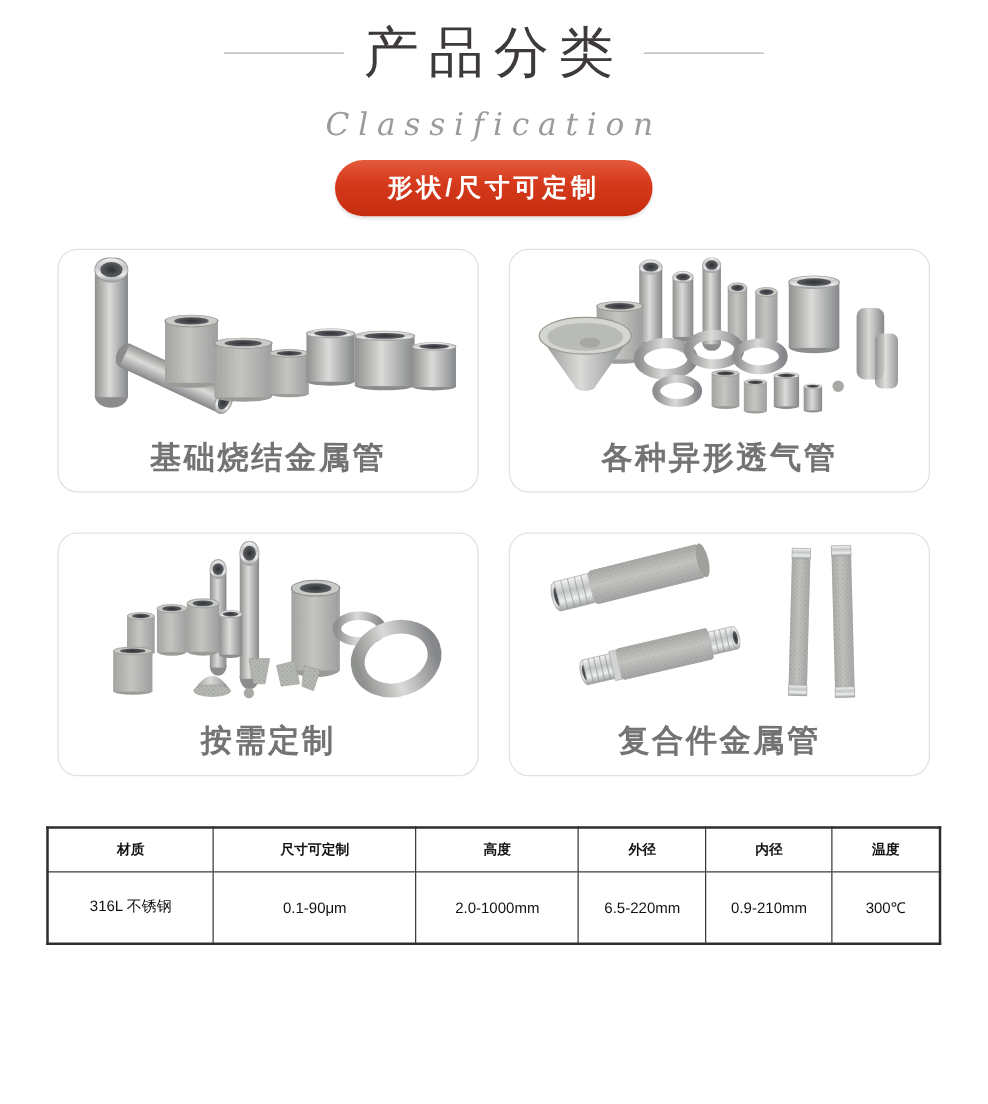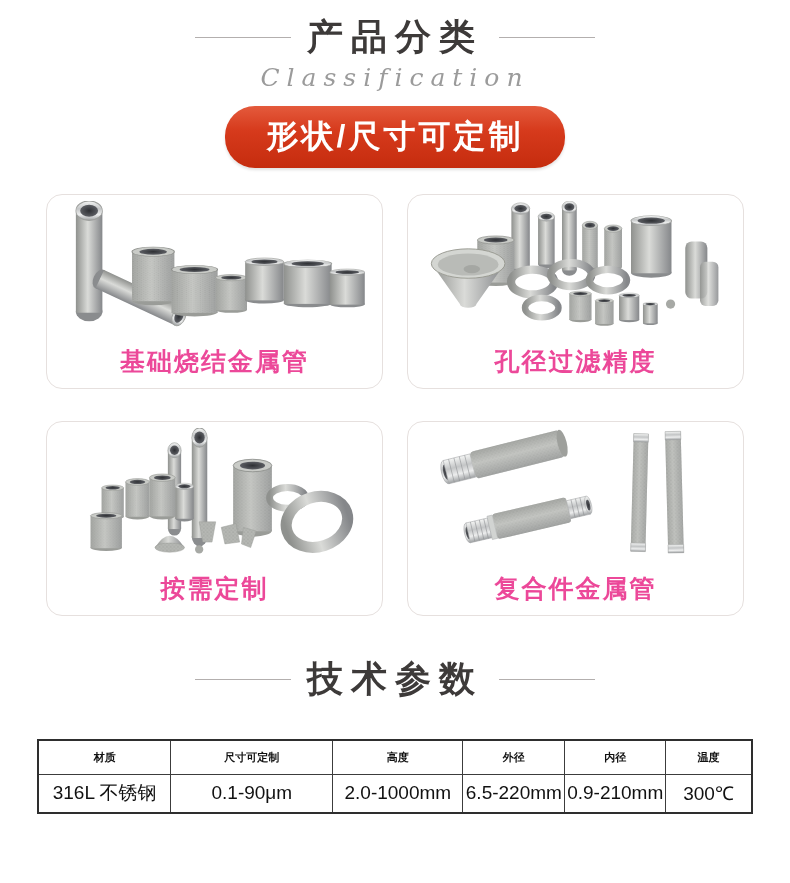--- a/index.html
+++ b/index.html
@@ -6,58 +6,58 @@
   html,body { background:#ffffff; }
   body {
     width:790px; height:883px; overflow:hidden;
     font-family:"Liberation Sans", sans-serif;
     color:#3d3a39;
   }
   .section-head { margin-top:14px; text-align:center; }
   .head-row { display:flex; align-items:center; justify-content:center; gap:16px; }
   .head-line { width:96px; height:1px; background:#b3afae; }
   .head-title {
-    font-size:36px; font-weight:700; letter-spacing:8px; color:#3d3a39;
+    font-size:44px; font-weight:400; letter-spacing:8px; color:#3d3a39;
     line-height:1.3; white-space:nowrap;
   }
   .head-sub {
-    margin-top:2px;
+    margin-top:14px;
     font-family:"DejaVu Serif", serif; font-style:italic;
     font-size:25px; letter-spacing:7px; color:#9b9b9b;
   }
   .badge {
     margin:14px auto 0; width:fit-content;
     padding:9px 42px;
     background:linear-gradient(180deg,#e45a3c 0%,#d63a1c 40%,#c52c0e 100%);
     border-radius:30px;
-    color:#ffffff; font-size:32px; font-weight:700; letter-spacing:3px;
+    color:#ffffff; font-size:20px; font-weight:700; letter-spacing:3px;
     box-shadow:0 2px 3px rgba(0,0,0,0.12);
   }
   .grid {
     margin:26px 46px 0; display:grid;
     grid-template-columns:1fr 1fr; gap:32px 24px;
   }
   .panel {
     height:195px; border:1px solid #e6e0de; border-radius:16px;
     background:#fff; overflow:hidden;
     display:flex; flex-direction:column; align-items:center;
     padding-top:6px;
   }
   .scene { width:96%; height:138px; flex:0 0 auto; }
   .caption {
     margin-top:2px; font-size:25px; font-weight:700; letter-spacing:2px;
-    color:#ec4899; line-height:1.6; text-align:left;
+    color:#737373; line-height:1.6; text-align:left;
   }
   .params { margin-top:40px; }
   .table-wrap { margin:36px 37px 0; }
   table { width:100%; border-collapse:collapse; table-layout:fixed; }
   table, th, td { border:1px solid #3c3c3c; }
   table { border:2px solid #2e2e2e; }
   th { height:35px; font-size:11px; font-weight:700; color:#111; text-align:center; }
-  td { height:38px; font-size:19px; color:#111; text-align:center; }
+  td { height:58px; font-size:12px; color:#111; text-align:center; }
 </style>
 </head>
 <body>
 
 <svg width="0" height="0" style="position:absolute" aria-hidden="true">
   <defs>
     <linearGradient id="gBody" x1="0" y1="0" x2="1" y2="0">
       <stop offset="0" stop-color="#8f918e"></stop>
         <stop offset="0.45" stop-color="#dadbd8"></stop>
         <stop offset="1" stop-color="#85878a"></stop>
@@ -155,21 +155,21 @@
       <use href="#tubeP" transform="translate(158,98) scale(0.6,0.34)"></use>
       <use href="#tubeP" transform="translate(186,106) scale(0.5,0.3)"></use>
       <use href="#tubeS" transform="translate(212,100) scale(0.55,0.32)"></use>
       <use href="#tubeS" transform="translate(238,110) scale(0.4,0.25)"></use>
       <g>
         <rect x="284" y="44" width="24" height="62" rx="7" fill="url(#gBody)"></rect>
         <rect x="300" y="66" width="20" height="48" rx="6" fill="url(#gBody)" opacity="0.85"></rect>
       </g>
       <circle cx="268" cy="112" r="5" fill="#a7a9a5"></circle>
     </svg>
-    <div class="caption">孔径过滤精度</div>
+    <div class="caption">各种异形透气管</div>
   </div>
 
   <div class="panel">
     <svg class="scene" viewBox="0 0 330 150">
       <use href="#tubeS" transform="translate(140,0) scale(0.42,1.3)"></use>
       <use href="#tubeS" transform="translate(114,16) scale(0.36,1.02)"></use>
       <use href="#tubeP" transform="translate(185,34) scale(1.05,0.85)"></use>
       <use href="#tubeP" transform="translate(42,62) scale(0.6,0.38)"></use>
       <use href="#tubeP" transform="translate(68,55) scale(0.65,0.45)"></use>
       <use href="#tubeP" transform="translate(94,50) scale(0.7,0.5)"></use>
@@ -228,25 +228,20 @@
         <rect x="0" y="0" width="17" height="132" fill="url(#gBody)" opacity="0.3"></rect>
         <rect x="0" y="0" width="17" height="9" fill="url(#gShine)" stroke="#9fa1a3" stroke-width="0.5"></rect>
         <rect x="0" y="123" width="17" height="9" fill="url(#gShine)" stroke="#9fa1a3" stroke-width="0.5"></rect>
       </g>
     </svg>
     <div class="caption">复合件金属管</div>
   </div>
 </div>
 
 <div class="section-head params">
-  <div class="head-row">
-    <div class="head-line"></div>
-    <div class="head-title">技术参数</div>
-    <div class="head-line"></div>
-  </div>
 </div>
 
 <div class="table-wrap">
   <table>
     <colgroup>
       <col style="width:18.6%">
         <col style="width:22.7%">
         <col style="width:18.2%">
       <col style="width:14.3%">
         <col style="width:14.1%">

